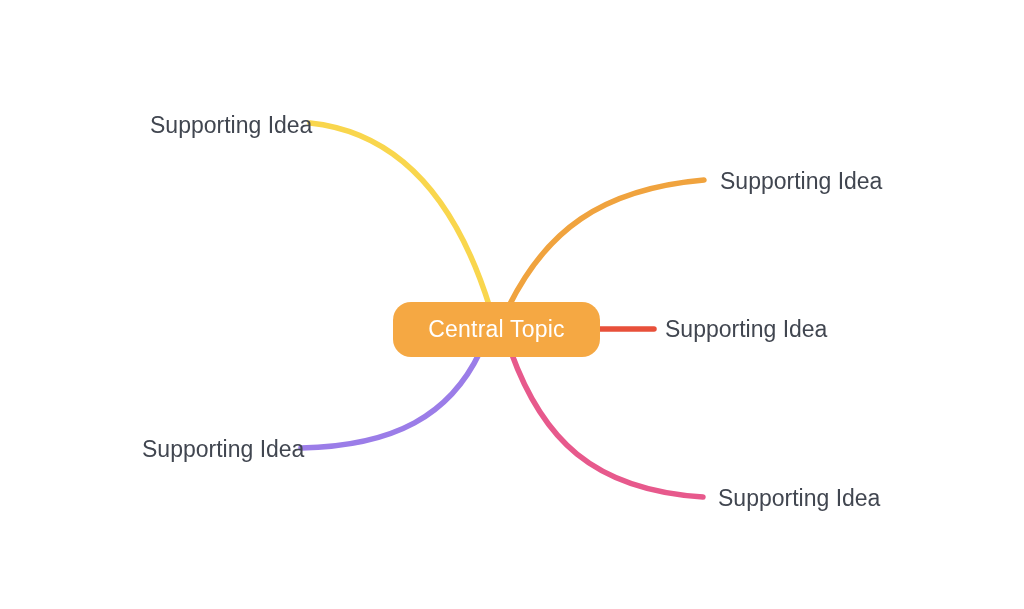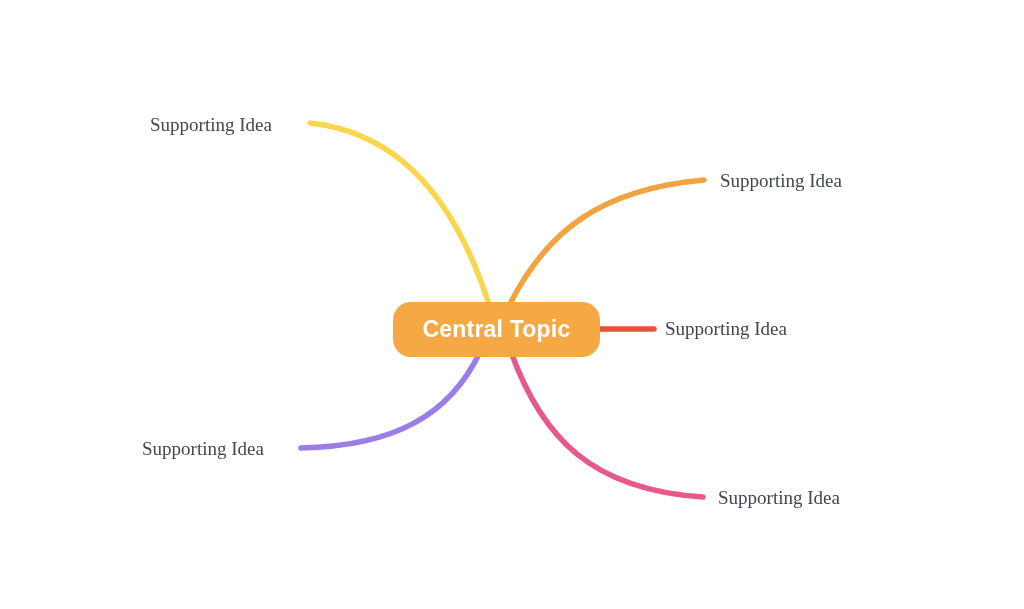--- a/index.html
+++ b/index.html
@@ -24,31 +24,30 @@
   }
   .central-node {
     position: absolute;
     left: 393px; top: 302px;
     width: 207px; height: 55px;
     border-radius: 18px;
     display: flex;
     align-items: center;
     justify-content: center;
     font-size: 23px;
-    font-weight: bold;
+    font-weight: normal;
     letter-spacing: 0.2px;
     cursor: pointer;
   }
   .branch-label {
     position: absolute;
-    font-size: 19px;
+    font-size: 23px;
     line-height: 22px;
     white-space: nowrap;
     cursor: pointer;
-    font-family: Liberation Serif, serif;
   }
   .label-top-left     { left: 150px; top: 114px; }
   .label-top-right    { left: 720px; top: 170px; }
   .label-right        { left: 665px; top: 318px; }
   .label-bottom-left  { left: 142px; top: 438px; }
   .label-bottom-right { left: 718px; top: 487px; }
 </style>
 </head>
 <body>
 

